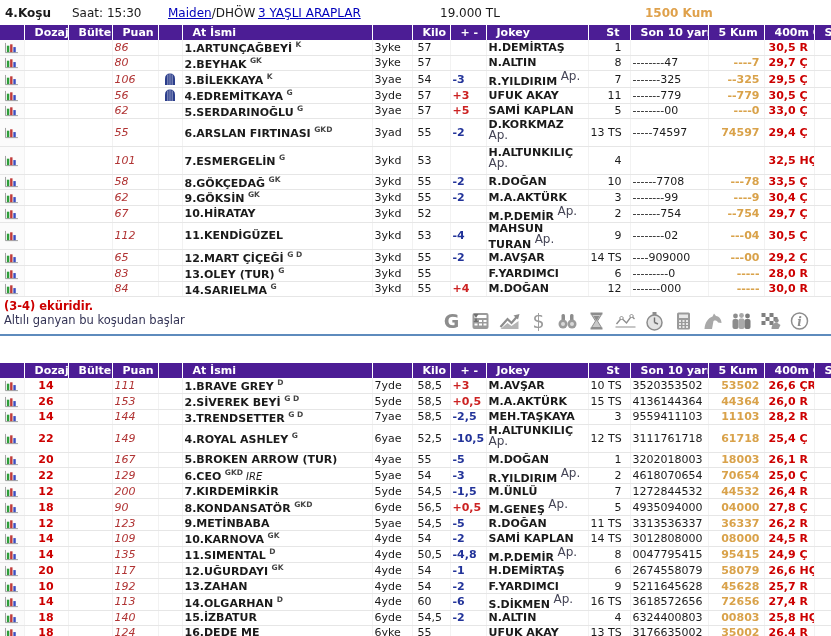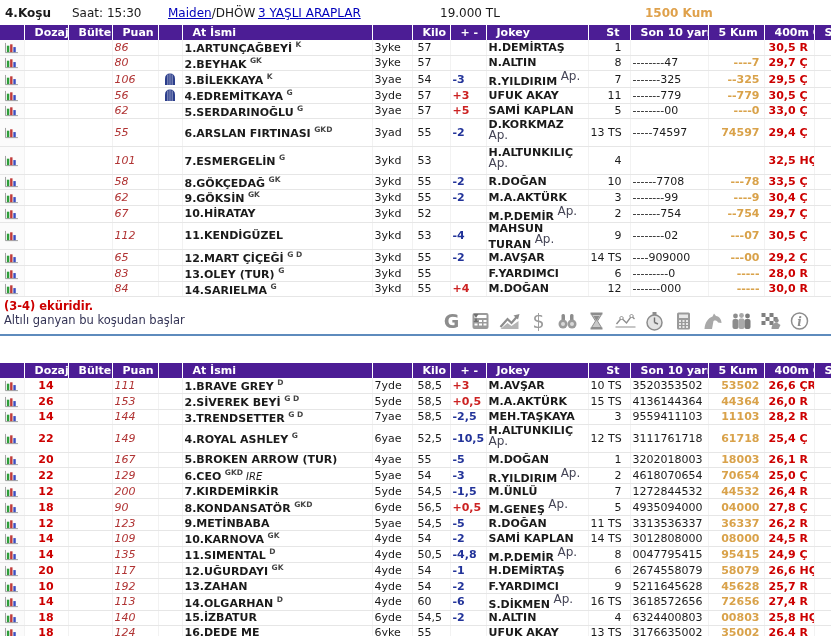--- a/index.html
+++ b/index.html
@@ -348,21 +348,21 @@
           <td></td>
           <td>112</td>
           <td></td>
           <td><span class="hname">11.KENDİGÜZEL</span></td>
           <td>3ykd</td>
           <td>53</td>
           <td><span class="neg">-4</span></td>
           <td><span class="jname">MAHSUN</span><br><span class="jname">TURAN</span> <sup class="jsup">Ap.</sup></td>
           <td>9</td>
           <td>--------02</td>
-          <td>---07</td>
+          <td>---04</td>
           <td>30,5 Ç</td>
           <td></td>
         </tr>
         <tr>
           <td><span class="mini"><svg viewBox="0 0 16 13">
                 <path d="M1.5 1 V11.5 H15" stroke="#999" fill="none"></path>
                 <rect x="3" y="4" width="2.6" height="7" fill="#2e9e3a"></rect>
                 <rect x="6.5" y="2.5" width="2.6" height="8.5" fill="#c03a3a"></rect>
                 <rect x="10" y="5.5" width="2.6" height="5.5" fill="#3a4ec0"></rect>
               </svg></span></td>

